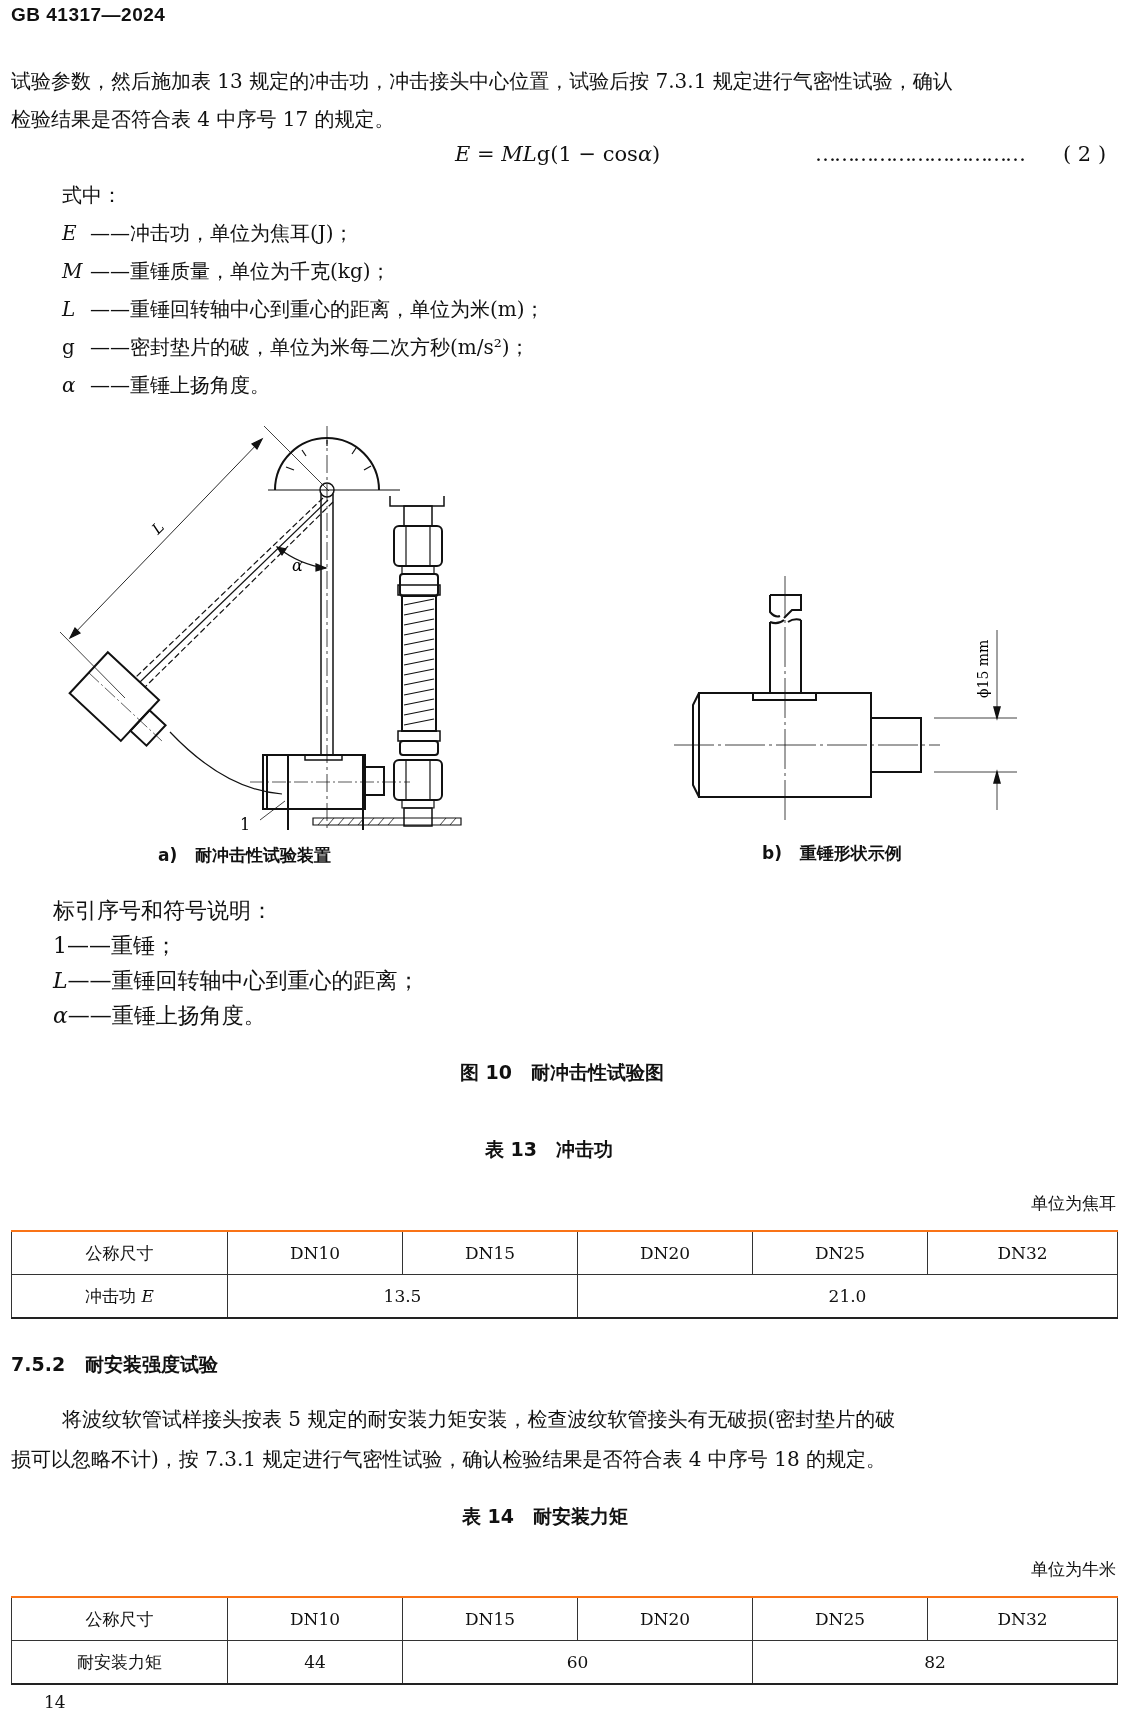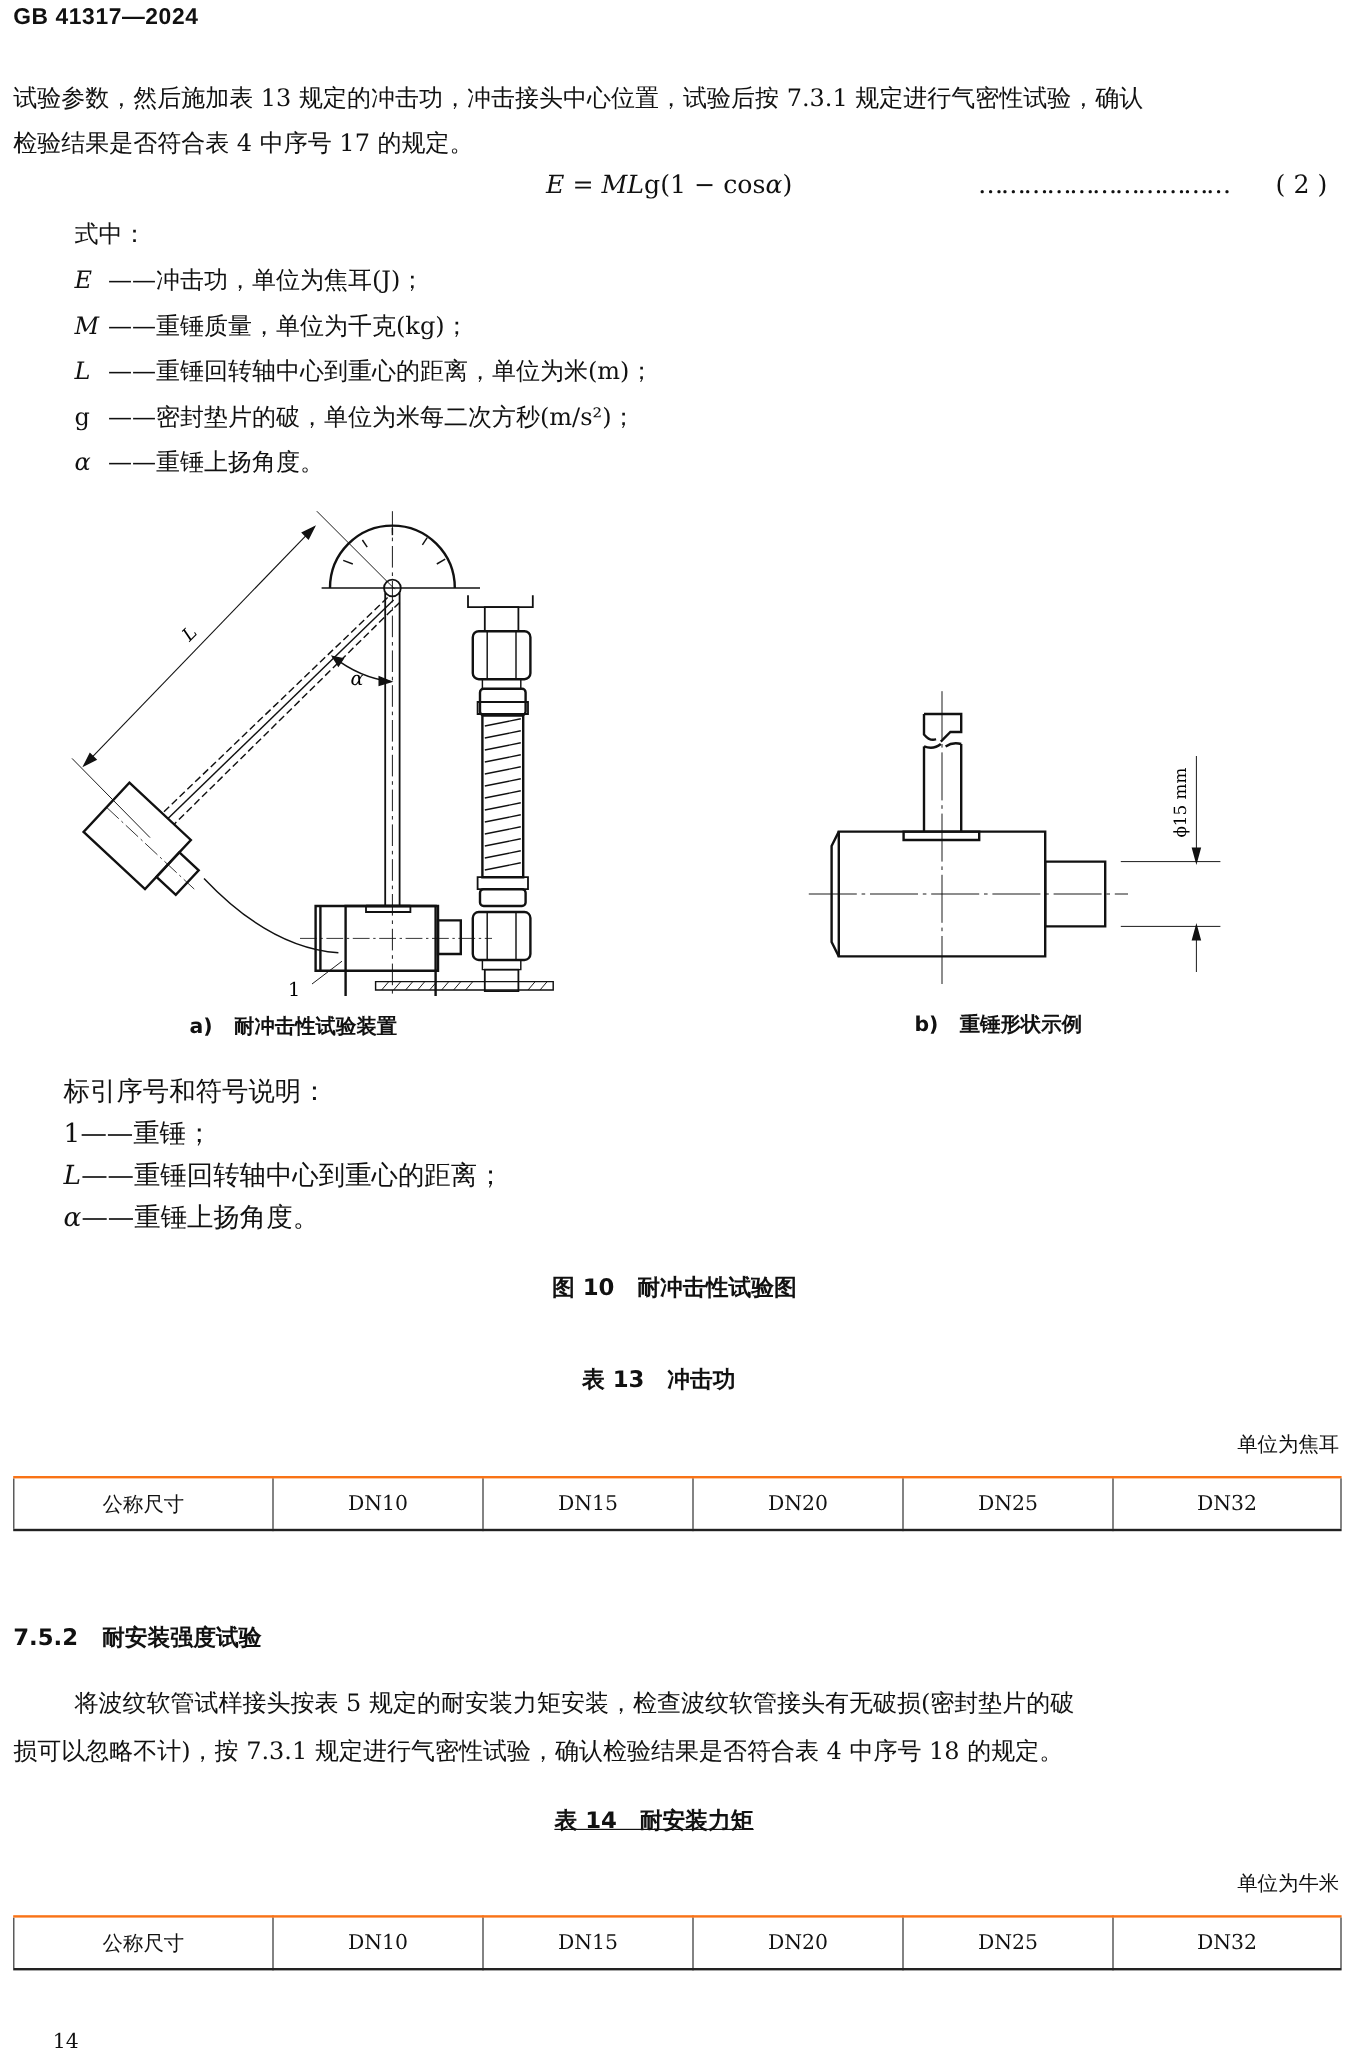--- a/index.html
+++ b/index.html
@@ -209,39 +209,50 @@
 <table class="gb" style="left:11px; top:1230px; width:1107px;">
   <tbody>
       <tr>
     <td style="width:215px;">公称尺寸</td>
     <td style="width:174px;">DN10</td>
     <td style="width:174px;">DN15</td>
     <td style="width:174px;">DN20</td>
     <td style="width:174px;">DN25</td>
     <td>DN32</td>
   </tr>
+  <tr>
+    <td>冲击功 <span class="it">E</span></td>
+    <td colspan="2">13.5</td>
+    <td colspan="3">21.0</td>
+  </tr>
 </tbody>
   </table>
 
 <div class="abs sans-bold" style="left:11px; top:1352px; font-size:19px;">
   <span>7.5.2</span>&nbsp;&nbsp;&nbsp;<span>耐安装强度试验</span>
 </div>
 <div class="abs para" style="left:62px; top:1400px;">将波纹软管试样接头按表 5 规定的耐安装力矩安装，检查波纹软管接头有无破损(密封垫片的破</div>
 <div class="abs para" style="left:11px; top:1440px;">损可以忽略不计)，按 7.3.1 规定进行气密性试验，确认检验结果是否符合表 4 中序号 18 的规定。</div>
 
-<div class="abs sans-bold" style="left:462px; top:1504px; font-size:19px;text-decoration:underline;">表 14　耐安装力矩</div>
+<div class="abs sans-bold" style="left:462px; top:1504px; font-size:19px;">表 14　耐安装力矩</div>
 <div class="abs unit" style="right:11px; top:1558px;">单位为牛米</div>
 <div class="abs" style="left:11px; top:1596px; width:1107px; height:88px;">
   <table class="gb" style="left:0; top:0; width:1107px;">
     <tbody>
         <tr>
       <td style="width:215px;">公称尺寸</td>
       <td style="width:174px;">DN10</td>
       <td style="width:174px;">DN15</td>
       <td style="width:174px;">DN20</td>
       <td style="width:174px;">DN25</td>
       <td>DN32</td>
     </tr>
+    <tr>
+      <td>耐安装力矩</td>
+      <td>44</td>
+      <td colspan="2">60</td>
+      <td colspan="2">82</td>
+    </tr>
   </tbody>
     </table>
 </div>
 
 <div class="abs" style="left:44px; top:1692px; font-size:17px;">14</div>
 
 </body></html>

